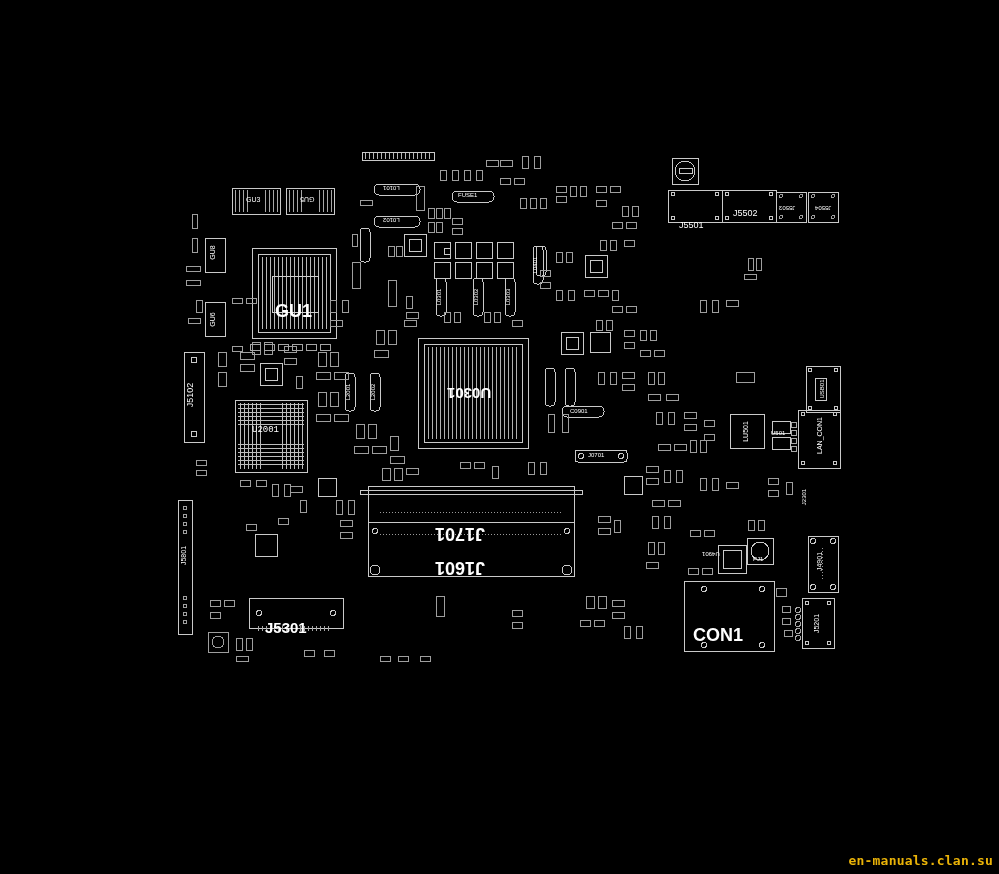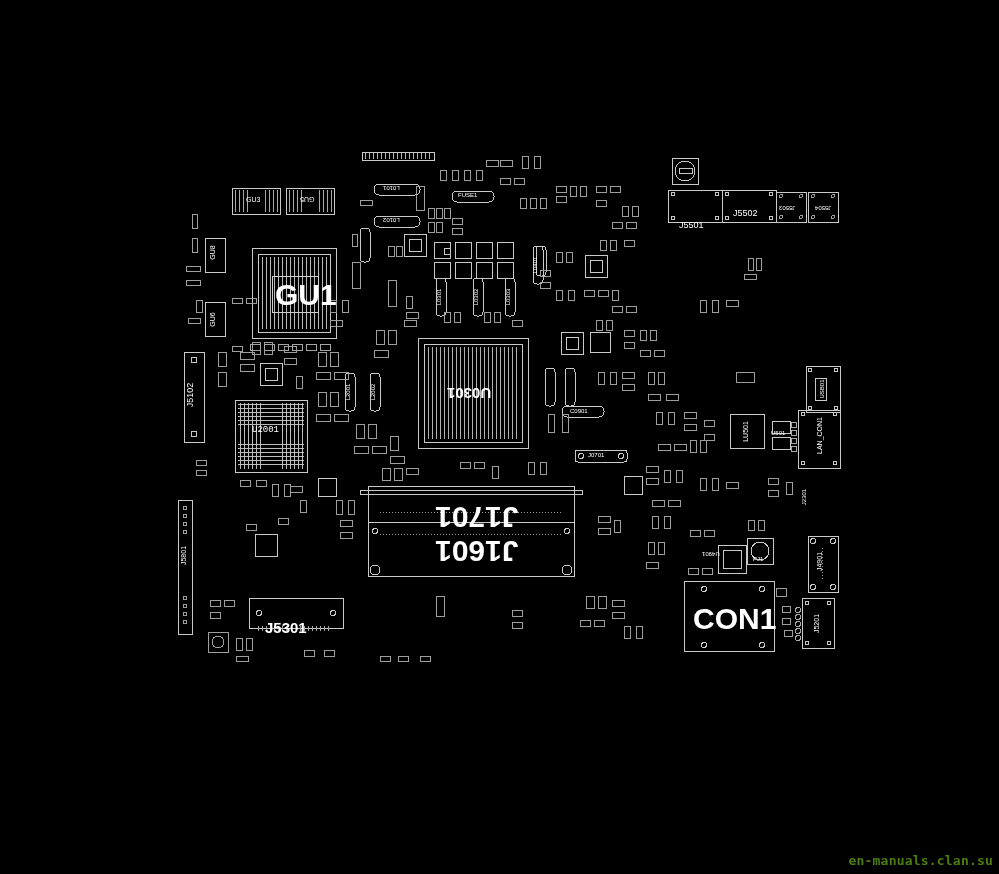--- a/index.html
+++ b/index.html
@@ -1,27 +1,27 @@
 <!DOCTYPE html>
 <html><head>
 <meta charset="utf-8">
 <title>PCB Board Layout</title>
 <style>
   html,body{margin:0;padding:0;background:#000;}
   body{width:999px;height:874px;overflow:hidden;
        font-family:"Liberation Sans",sans-serif;}
   #board{position:relative;width:999px;height:874px;background:#000;}
   #svgroot{position:absolute;left:0;top:0;width:999px;height:874px;}
-  .wm{position:absolute;right:6px;bottom:6px;color:#4d7c0f;
+  .wm{position:absolute;right:6px;bottom:6px;color:#eab308;
       font-family:"DejaVu Sans Mono","Liberation Mono",monospace;
       font-size:13px;font-weight:bold;letter-spacing:.2px;}
   .lbl{position:absolute;color:#fff;white-space:nowrap;
        font-family:"Liberation Sans",sans-serif;
        transform-origin:50% 50%;pointer-events:none;}
-  .big{font-size:30px;font-weight:bold;}
+  .big{font-size:18px;font-weight:bold;margin-top:23px;}
   .mid{font-size:15px;font-weight:bold;}
   .sm{font-size:9px;}
   .xs{font-size:7px;}
   .tiny{font-size:6px;}
   .flip{transform:rotate(180deg);}
   .rot90{transform:rotate(-90deg);}
 </style>
 </head>
 <body>
 

